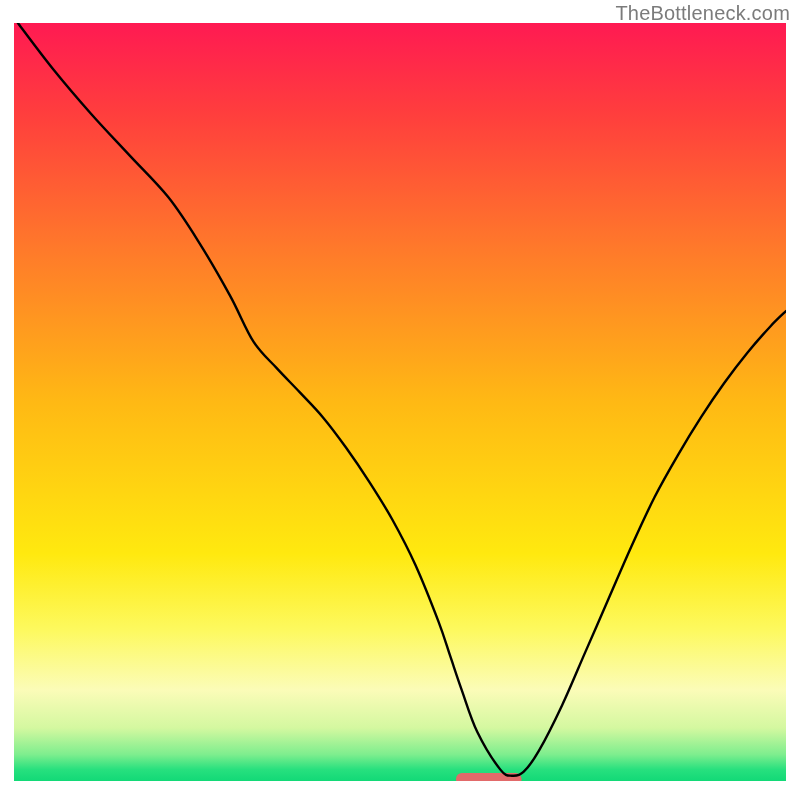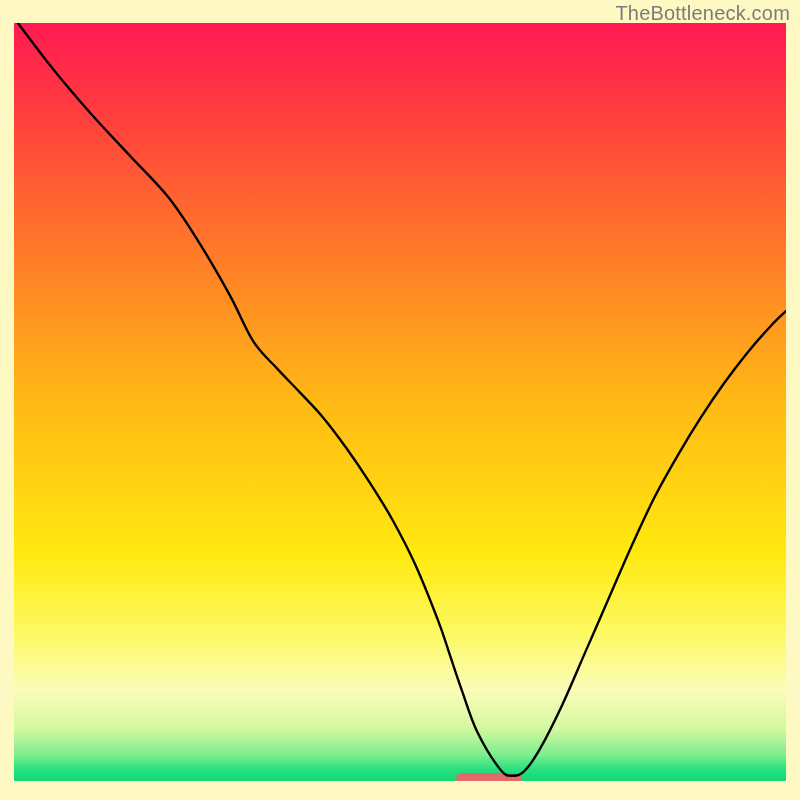--- a/index.html
+++ b/index.html
@@ -9,21 +9,21 @@
   height: 800px;
   background: #000;
   overflow: hidden;
 }
 .frame {
   position: absolute;
   left: 0;
   top: 0;
   width: 800px;
   height: 800px;
-  background: #fef9c3;
+  background: #ffffff;
 }
 .plot {
   position: absolute;
   left: 14px;
   top: 23px;
   width: 772px;
   height: 758px;
 }
 .attrib {
   position: absolute;

